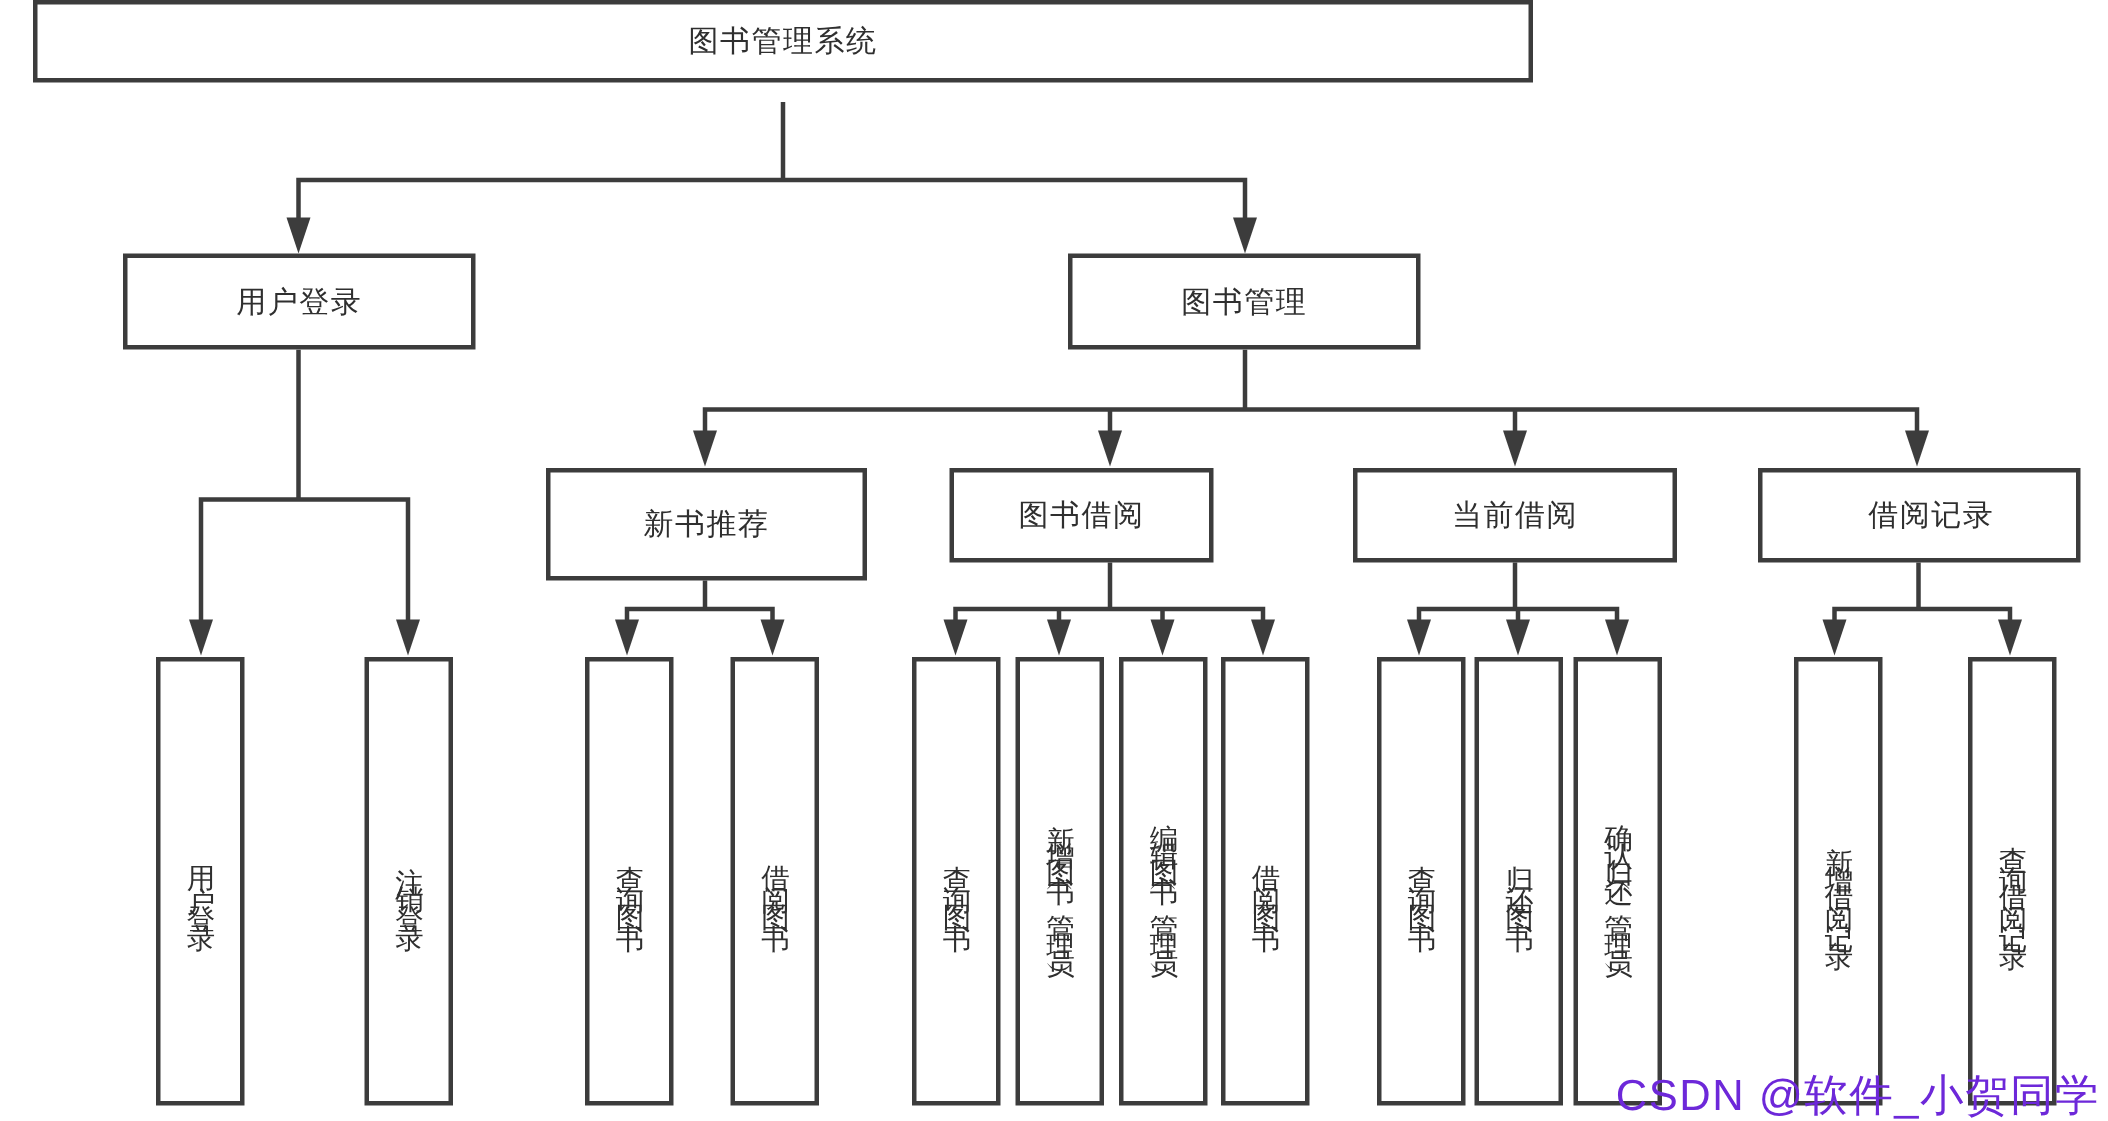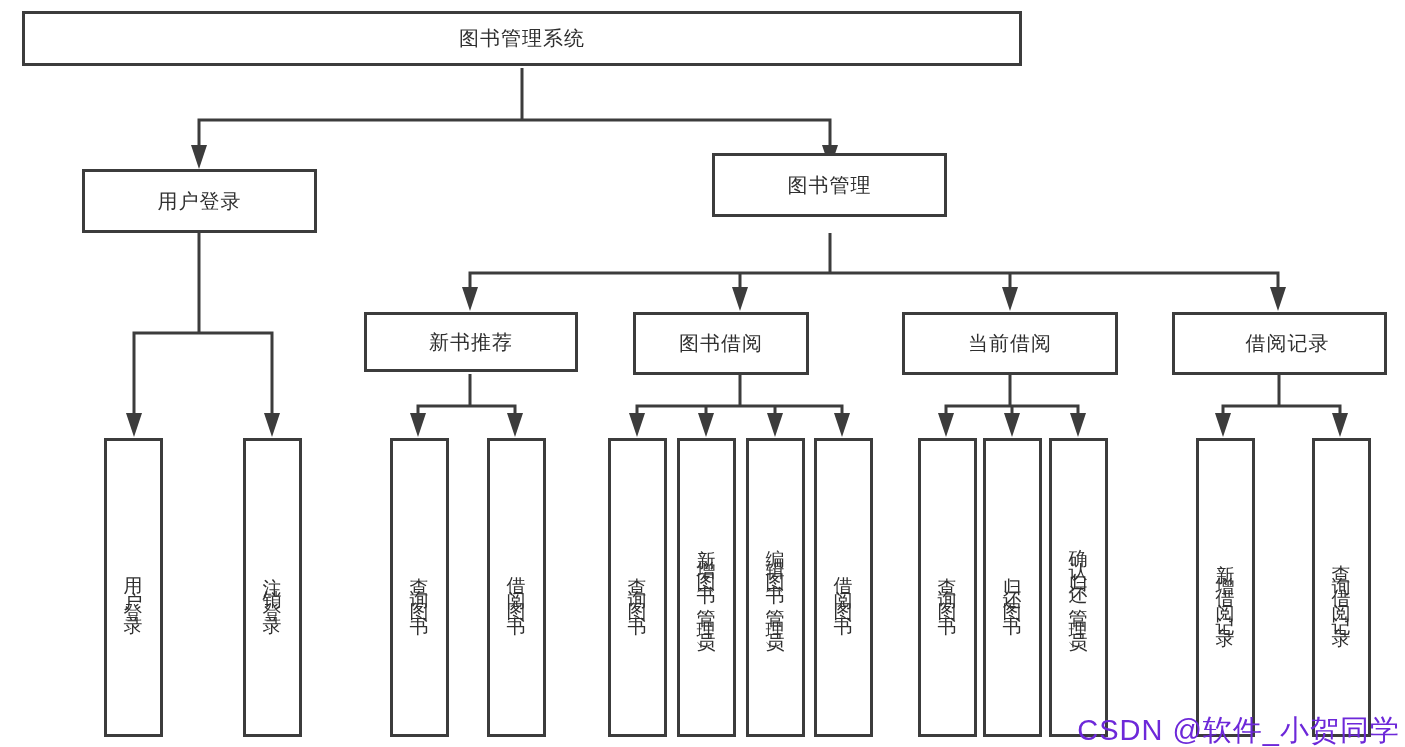--- a/index.html
+++ b/index.html
@@ -94,26 +94,26 @@
       <path d="M767,413 L783,413 L775,437 Z"></path>
       <path d="M834,413 L850,413 L842,437 Z"></path>
       <path d="M938,413 L954,413 L946,437 Z"></path>
       <path d="M1004,413 L1020,413 L1012,437 Z"></path>
       <path d="M1070,413 L1086,413 L1078,437 Z"></path>
       <path d="M1215,413 L1231,413 L1223,437 Z"></path>
       <path d="M1332,413 L1348,413 L1340,437 Z"></path>
     </g>
   </svg>
 
-  <div class="hbox" style="left:22px; top:11px; width:1000px; height:55px;">图书管理系统</div>
+  <div class="hbox" style="left:22px; top:0; width:1000px; height:55px;">图书管理系统</div>
 
   <div class="hbox" style="left:82px; top:169px; width:235px; height:64px;">用户登录</div>
-  <div class="hbox" style="left:712px; top:153px; width:235px; height:64px;">图书管理</div>
+  <div class="hbox" style="left:712px; top:169px; width:235px; height:64px;">图书管理</div>
 
-  <div class="hbox" style="left:364px; top:312px; width:214px; height:60px;">新书推荐</div>
+  <div class="hbox" style="left:364px; top:312px; width:214px; height:75px;">新书推荐</div>
   <div class="hbox" style="left:633px; top:312px; width:176px; height:63px;">图书借阅</div>
   <div class="hbox" style="left:902px; top:312px; width:216px; height:63px;">当前借阅</div>
   <div class="hbox" style="left:1172px; top:312px; width:215px; height:63px;padding-left:16px;">借阅记录</div>
 
   <div class="leaf" style="left:104px;">
     <span>用户登录</span>
     </div>
   <div class="leaf" style="left:243px;">
     <span>注销登录</span>
     </div>

